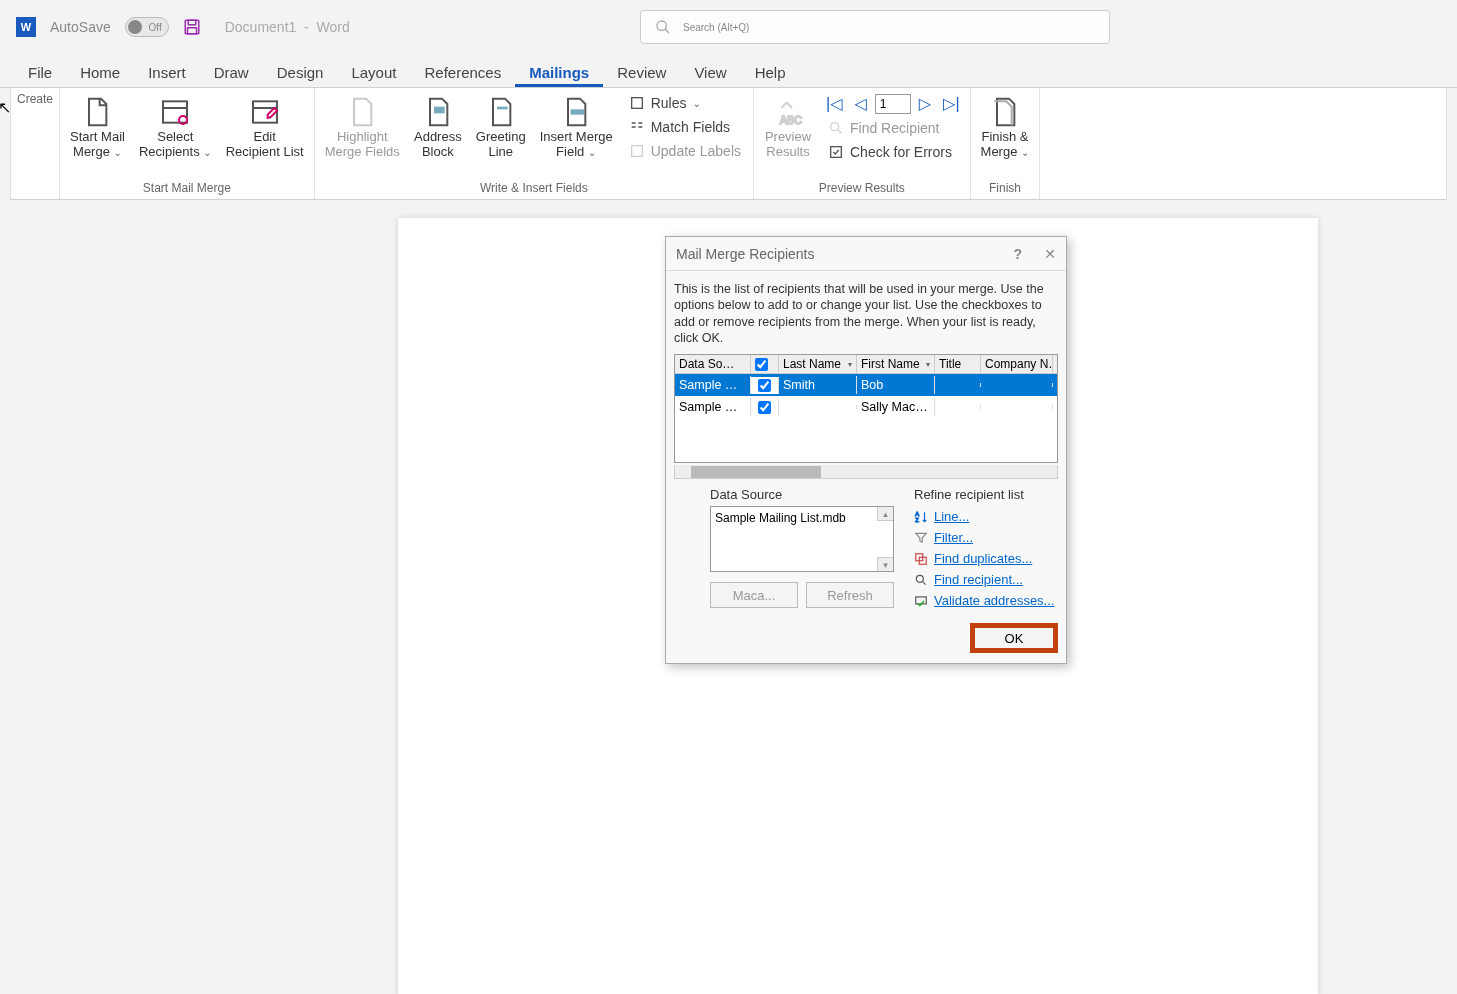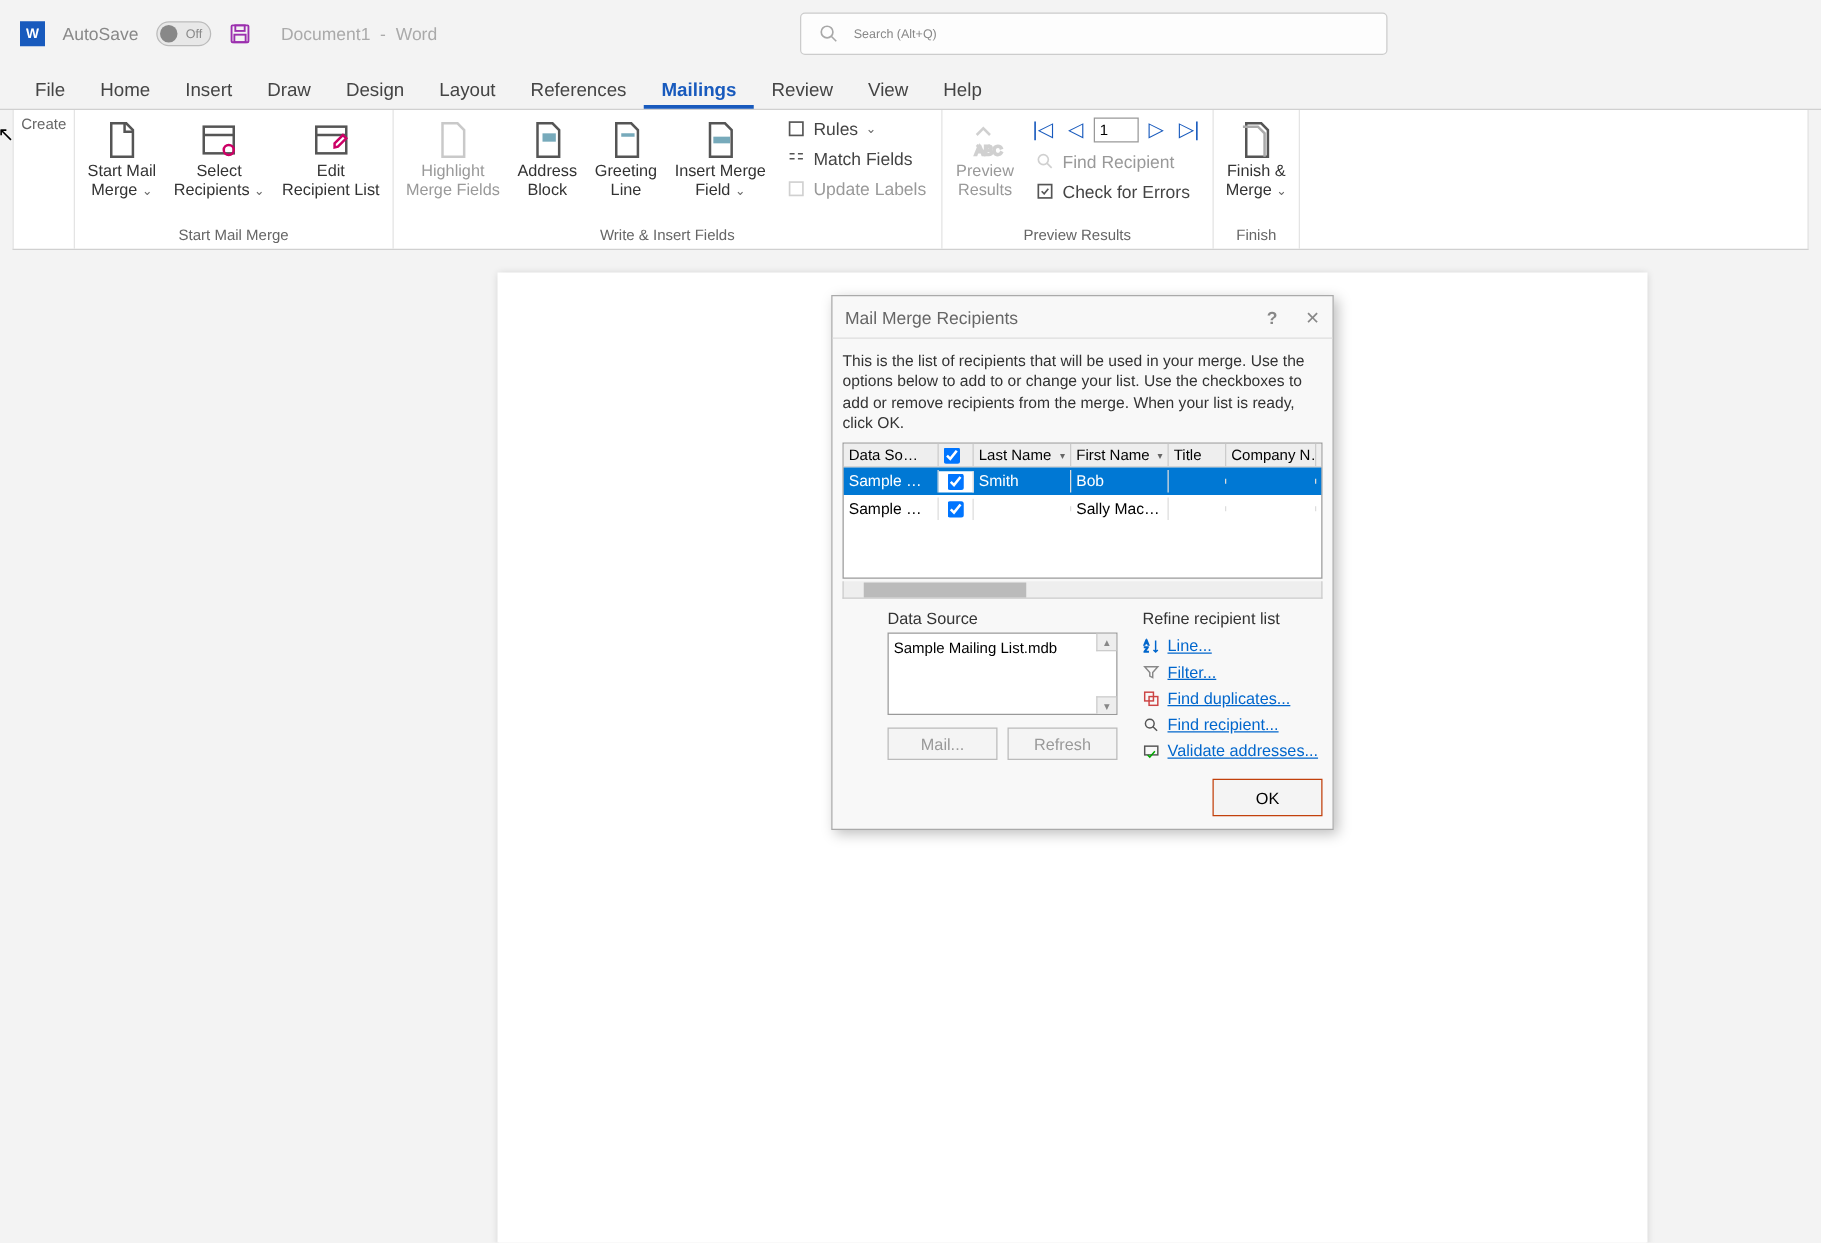--- a/index.html
+++ b/index.html
@@ -71,21 +71,21 @@
 .sec-label { font-size: 13px; color: #333; margin-bottom: 4px; }
 .ds-list { border: 1px solid #999; background: #fff; height: 66px; padding: 4px; font-size: 12px; position: relative; }
 .ds-scroll-up, .ds-scroll-dn { position: absolute; right: 0; width: 16px; height: 14px; background: #eee; border-left: 1px solid #ccc; font-size: 9px; color: #888; display: flex; align-items: center; justify-content: center; }
 .ds-scroll-up { top: 0; border-bottom: 1px solid #ccc; }
 .ds-scroll-dn { bottom: 0; border-top: 1px solid #ccc; }
 .refine-item { display: flex; align-items: center; gap: 6px; padding: 3px 0; font-size: 13px; }
 .refine-item a { color: #0066cc; text-decoration: underline; cursor: pointer; }
 .btn-row { display: flex; gap: 8px; margin-top: 10px; }
 .dlg-btn { width: 88px; height: 26px; border: 1px solid #bbb; background: #f4f4f4; font-size: 13px; color: #999; cursor: default; }
 .ok-row { display: flex; justify-content: flex-end; margin-top: 12px; }
-.ok-btn { width: 88px; height: 30px; border: 1px solid #c2410c; background: #f4f4f4; font-size: 13px; cursor: pointer; }
+.ok-btn { width: 88px; height: 30px; border: 5px solid #c2410c; background: #f4f4f4; font-size: 13px; cursor: pointer; }
 
 .col-ds { width: 76px; }
 .col-chk { width: 28px; text-align: center; display:flex; justify-content:center; }
 .col-ln { width: 78px; }
 .col-fn { width: 78px; }
 .col-ti { width: 46px; gap: 21px; }
 .col-co { width: 72px; }
 
 .cursor-arrow { position: absolute; top: 98px; left: -2px; font-size: 16px; color: #000; z-index: 100; }
 </style>
@@ -340,21 +340,21 @@
 
     <div class="lower">
       <div class="lower-left">
         <div class="sec-label">Data Source</div>
         <div class="ds-list">
           <span>Sample Mailing List.mdb</span>
           <div class="ds-scroll-up">▴</div>
           <div class="ds-scroll-dn">▾</div>
         </div>
         <div class="btn-row">
-          <button class="dlg-btn" disabled="">Mail...</button>
+          <button class="dlg-btn" disabled="">Maca...</button>
           <button class="dlg-btn" disabled="">Refresh</button>
         </div>
       </div>
       <div class="lower-right">
         <div class="sec-label">Refine recipient list</div>
         <div class="refine-item">
           <svg width="14" height="14" viewBox="0 0 24 24" stroke="#06c" fill="none" stroke-width="2">
               <text x="2" y="10" font-size="10" fill="#06c">A</text>
               <text x="2" y="20" font-size="10" fill="#06c">Z</text>
               <path d="M18 4v16m-3-3l3 3 3-3"></path>

